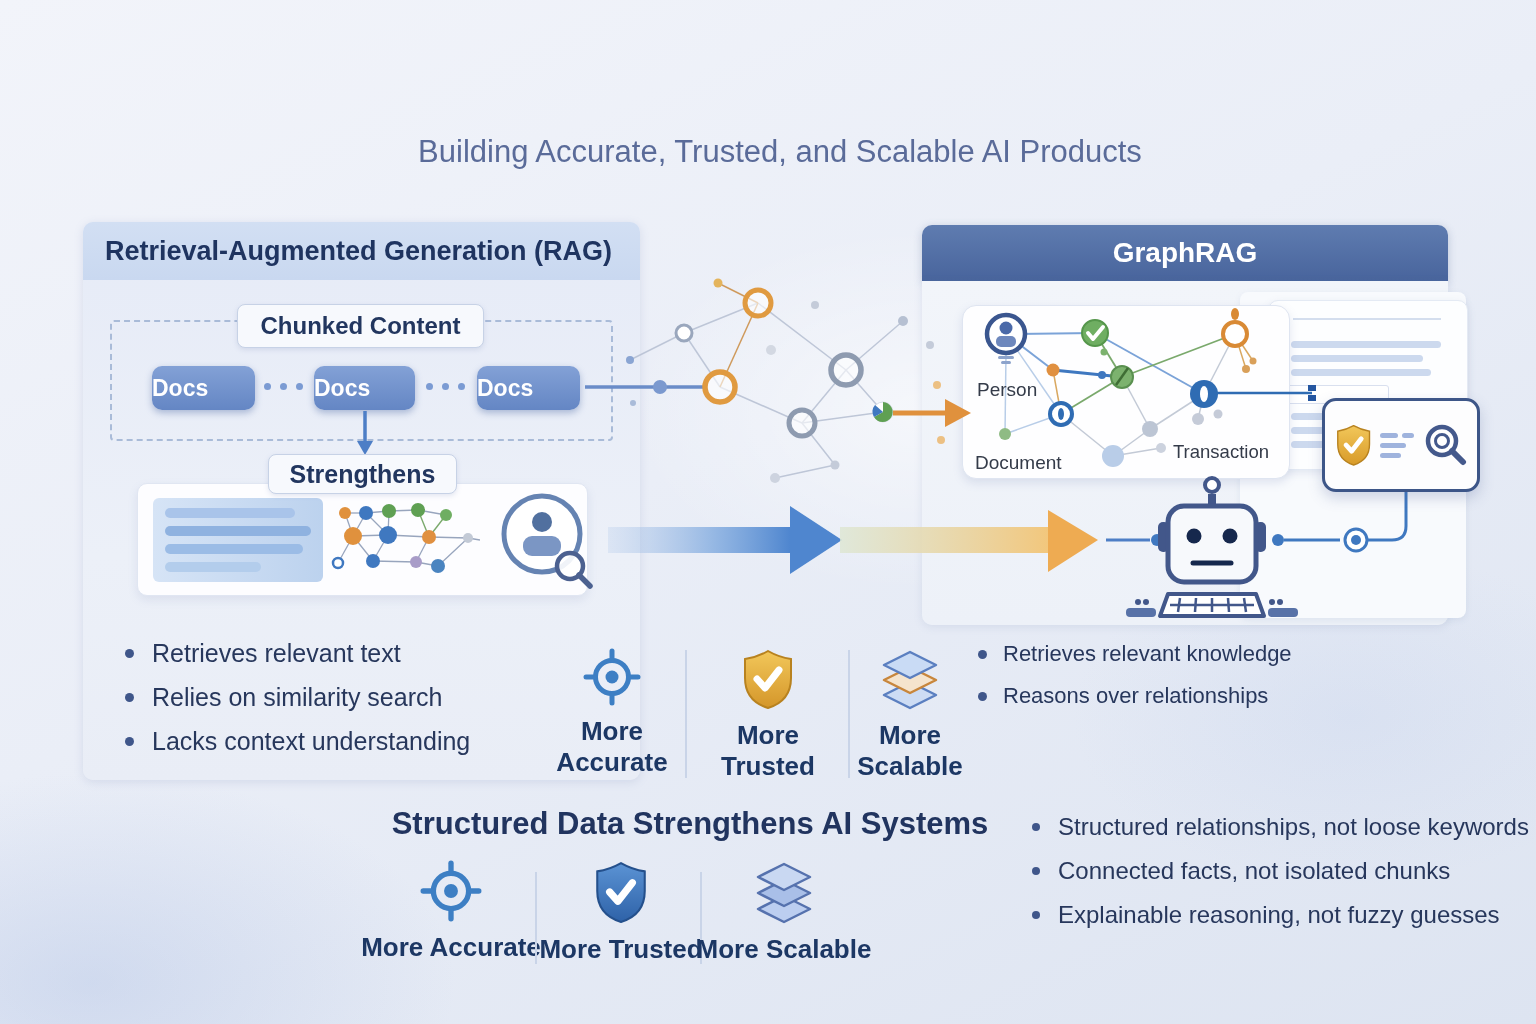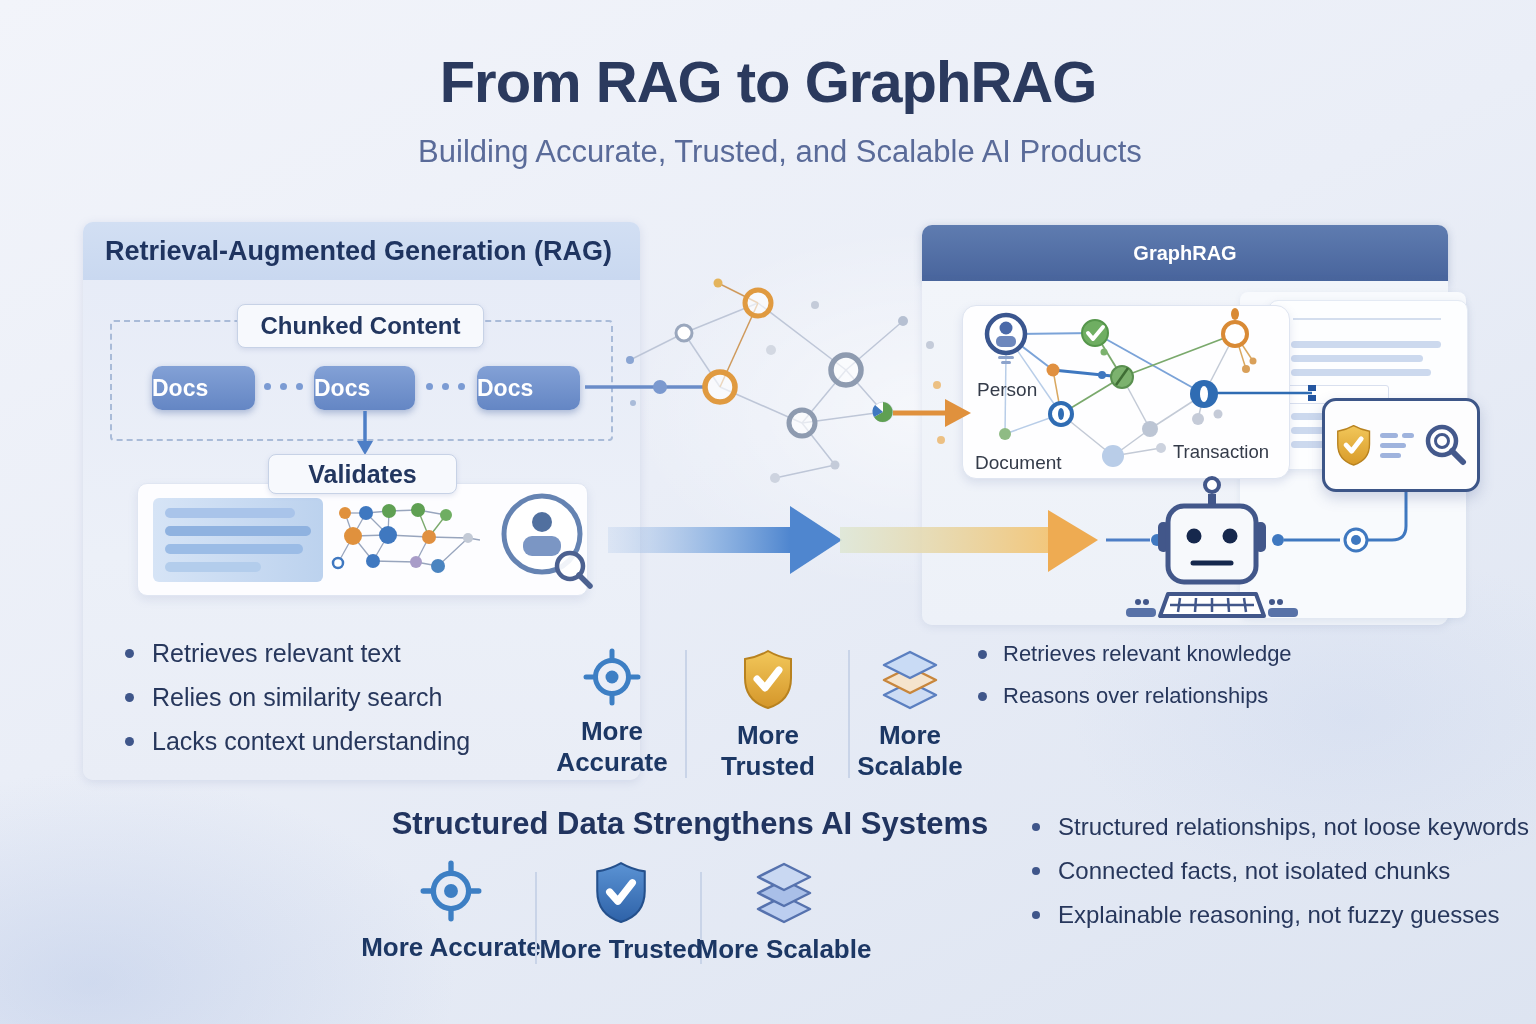--- a/index.html
+++ b/index.html
@@ -52,21 +52,21 @@
   .right-bullets li{font-size:22px;line-height:42px;padding-left:25px;}
   .right-bullets li::before{width:9px;height:9px;top:17px;}
   .bottom-bullets{left:1032px;top:807px;}
   .bottom-bullets li{font-size:24px;line-height:40px;margin-bottom:4px;padding-left:26px;color:#2e3d5f;}
   .bottom-bullets li::before{width:8px;height:8px;top:16px;}
   
   .mid-net{left:585px;top:250px;z-index:4;}
   .flow-arrows{left:600px;top:498px;z-index:2;}
   
   .graph-header{left:922px;top:225px;width:526px;height:56px;border-radius:10px 10px 0 0;
-    background:linear-gradient(180deg,#5f7cb0,#48649c);color:#fff;font-size:20px;font-weight:600;
+    background:linear-gradient(180deg,#5f7cb0,#48649c);color:#fff;font-size:28px;font-weight:600;
     text-align:center;line-height:56px;box-shadow:0 2px 8px rgba(80,100,150,.3);}
   .graph-body{left:922px;top:281px;width:526px;height:344px;border-radius:0 0 10px 10px;
     background:linear-gradient(180deg,#f2f5fa,#edf1f8);box-shadow:0 2px 8px rgba(110,130,175,.15);}
   .doc-sheet{left:1240px;top:292px;width:226px;height:326px;background:#f8fafd;border-radius:8px;
     box-shadow:0 2px 6px rgba(110,130,175,.12);z-index:1;}
   .doc-card{left:1268px;top:300px;width:198px;height:168px;background:#fdfeff;border:1px solid #e4eaf4;border-radius:10px;
     box-shadow:0 3px 8px rgba(110,130,175,.16);z-index:2;}
   .doc-card .dbar{position:absolute;left:22px;height:7px;border-radius:4px;background:#ccd9ee;}
   .doc-card .thin{position:absolute;left:24px;top:17px;width:148px;height:2px;background:#d4deee;}
   .doc-card .inputbox{position:absolute;left:18px;top:84px;width:100px;height:17px;background:#fff;border:1px solid #d9e0ef;border-radius:3px;}
@@ -92,21 +92,20 @@
   .benefit-bot .blabel{margin-top:6px;font-size:26px;font-weight:600;color:#1c3764;}
   .bb-1{left:351px;} .bb-2{left:521px;} .bb-3{left:684px;}
   .vdiv-b1{left:535px;top:872px;height:92px;}
   .vdiv-b2{left:700px;top:872px;height:92px;}
 </style>
 </head>
 <body>
 
 <div id="canvas">
 
-  <div class="abs page-title">From RAG to GraphRAG</div>
   <div class="abs page-subtitle">Building Accurate, Trusted, and Scalable AI Products</div>
 
   <section class="abs rag-panel">
     <div class="abs rag-header">Retrieval-Augmented Generation (RAG)</div>
     <div class="abs dashed-box"></div>
     <div class="abs chip chunked">Chunked Content</div>
 
     <div class="abs docs-btn docs-1">Docs</div>
     <div class="abs dots dots-1">
         <i></i>
@@ -119,21 +118,21 @@
         <i></i>
         <i></i>
       </div>
     <div class="abs docs-btn docs-3">Docs</div>
 
     <svg class="abs" style="left:271px;top:189px;" width="22" height="46">
       <line x1="11" y1="0" x2="11" y2="30" stroke="#4d7ec6" stroke-width="3.5"></line>
       <polygon points="3,30 19,30 11,44" fill="#4d7ec6"></polygon>
     </svg>
 
-    <div class="abs chip embed">Validates</div>
+    <div class="abs chip embed">Strengthens</div>
 
     <div class="abs embed-card">
       <div class="abs text-block">
         <div class="bar" style="width:130px;background:#a9c4ea;"></div>
         <div class="bar" style="width:146px;background:#8fb2e0;"></div>
         <div class="bar" style="width:138px;background:#9bbce6;"></div>
         <div class="bar" style="width:96px;background:#b3cdec;margin-bottom:0;"></div>
       </div>
       <svg class="abs mini-net" width="152" height="80">
         <g stroke="#8796b2" stroke-width="1.3" opacity=".85">

